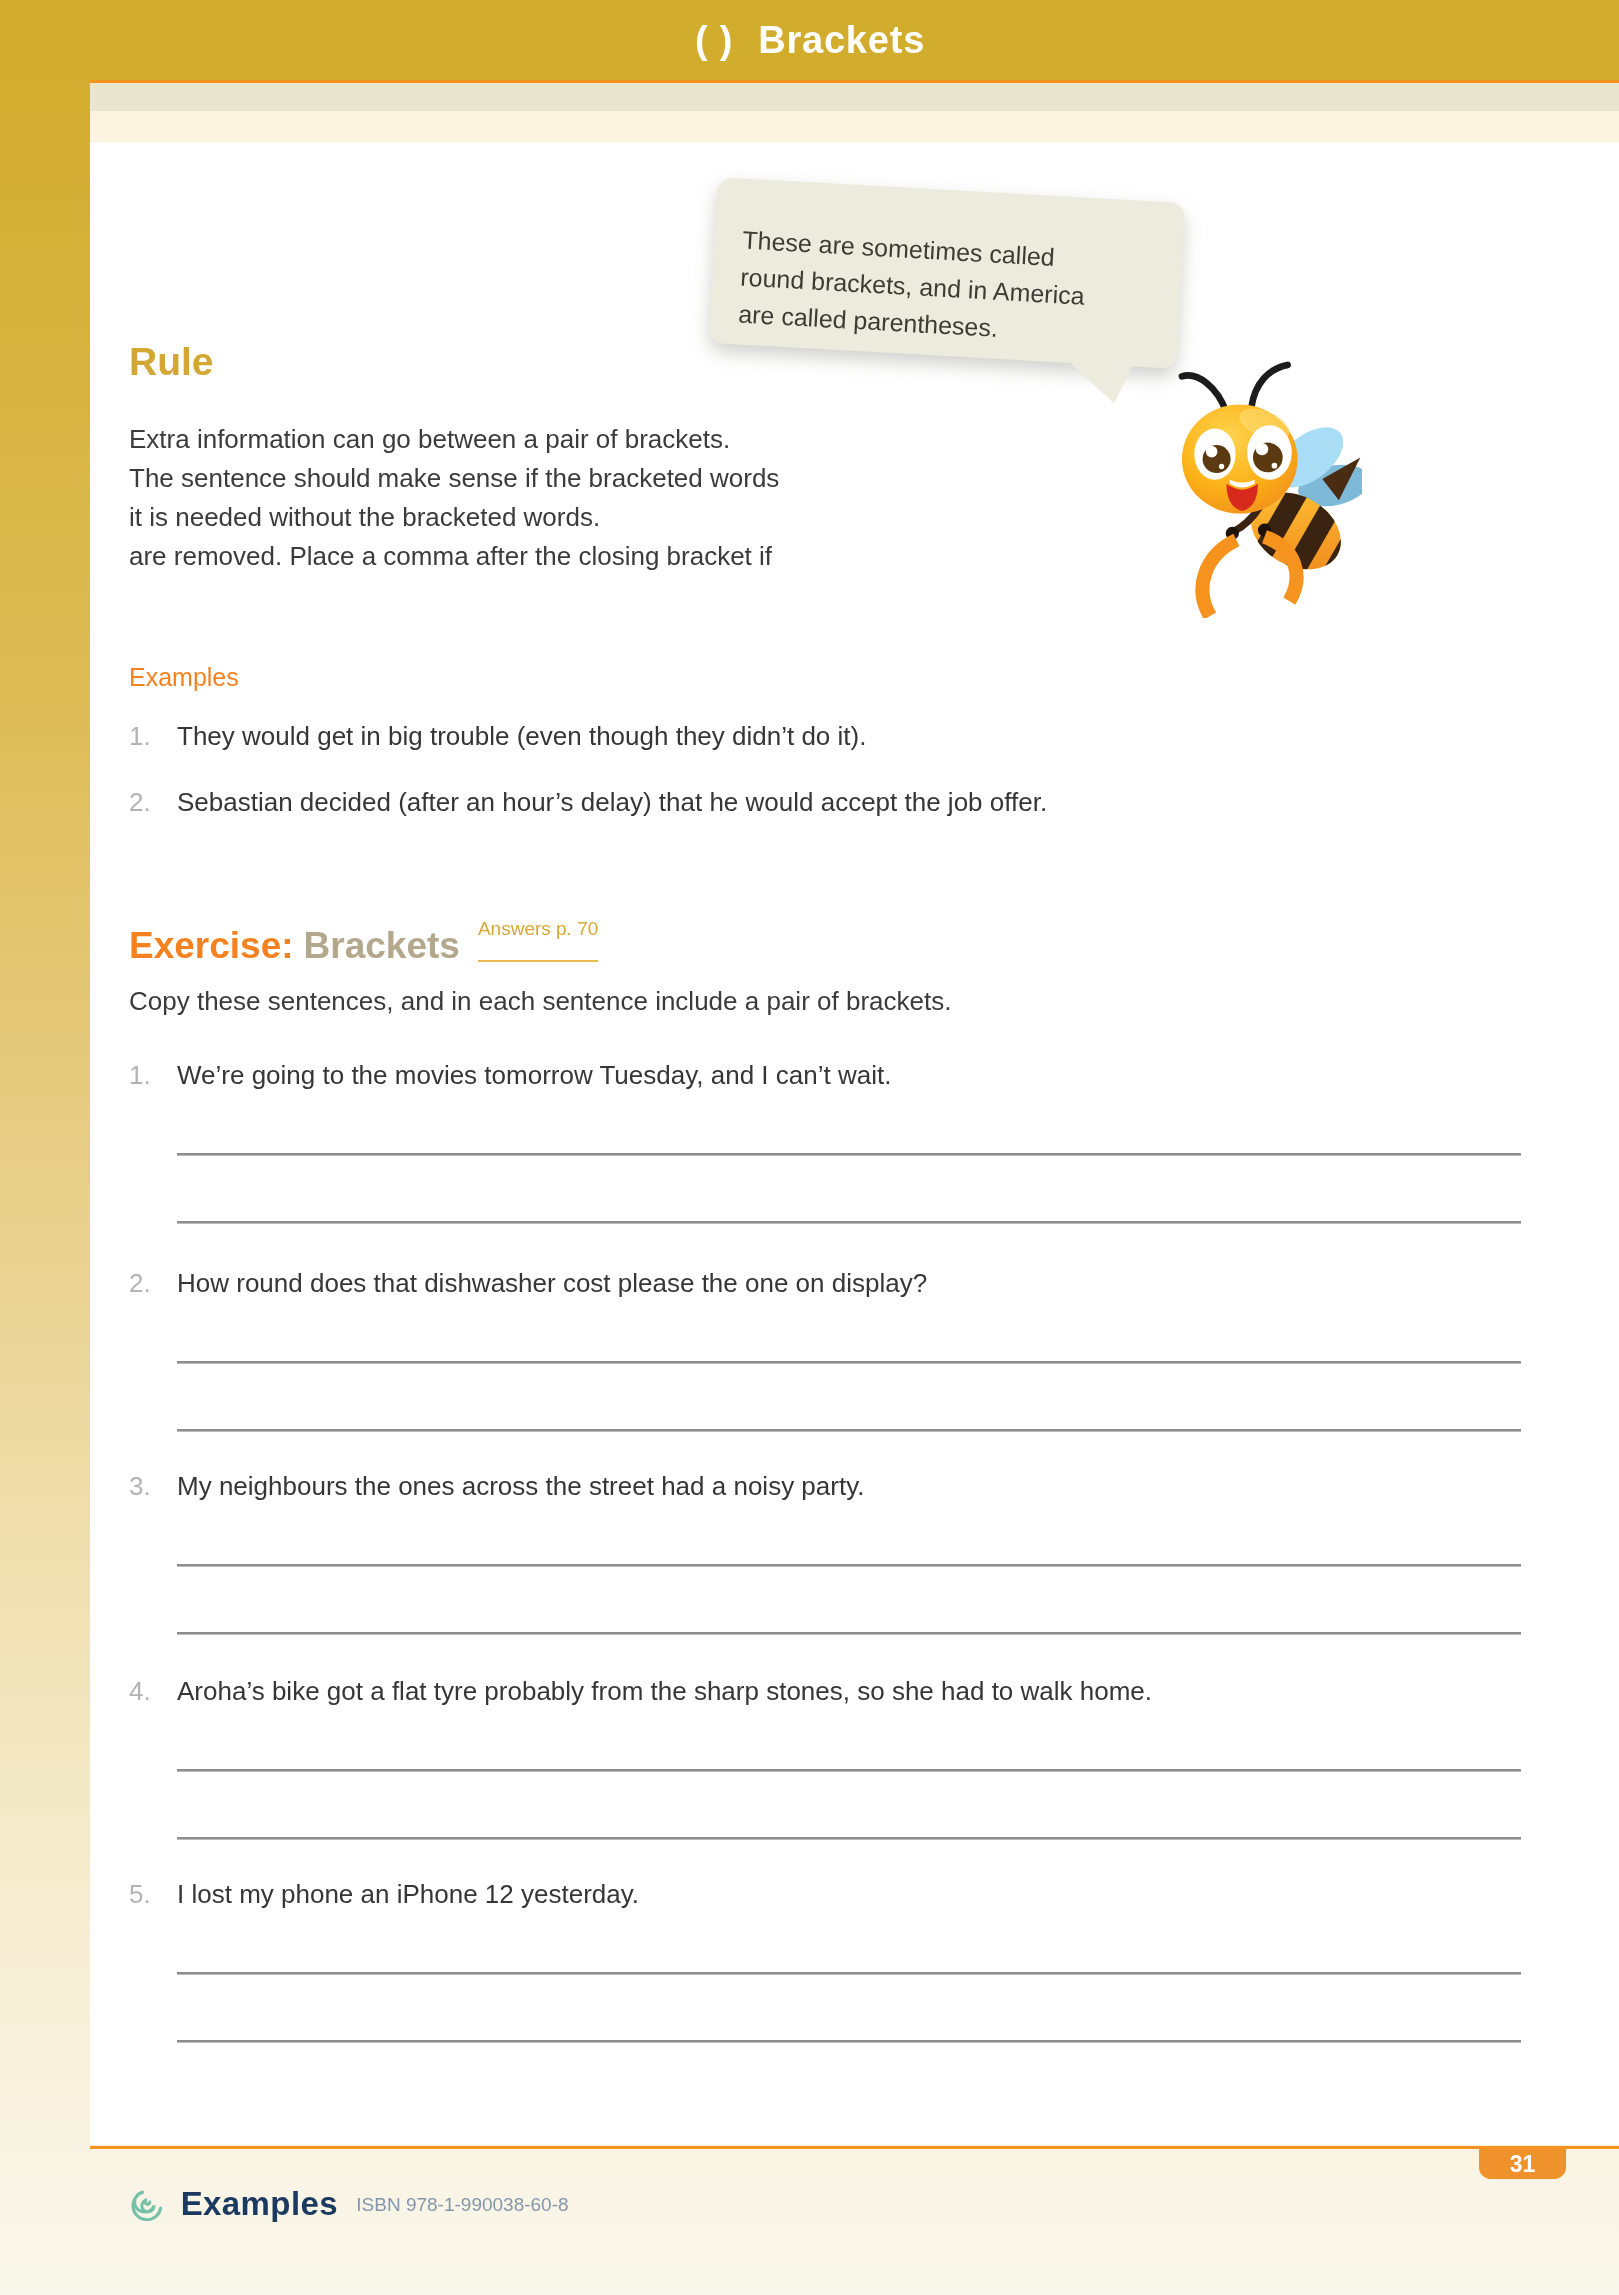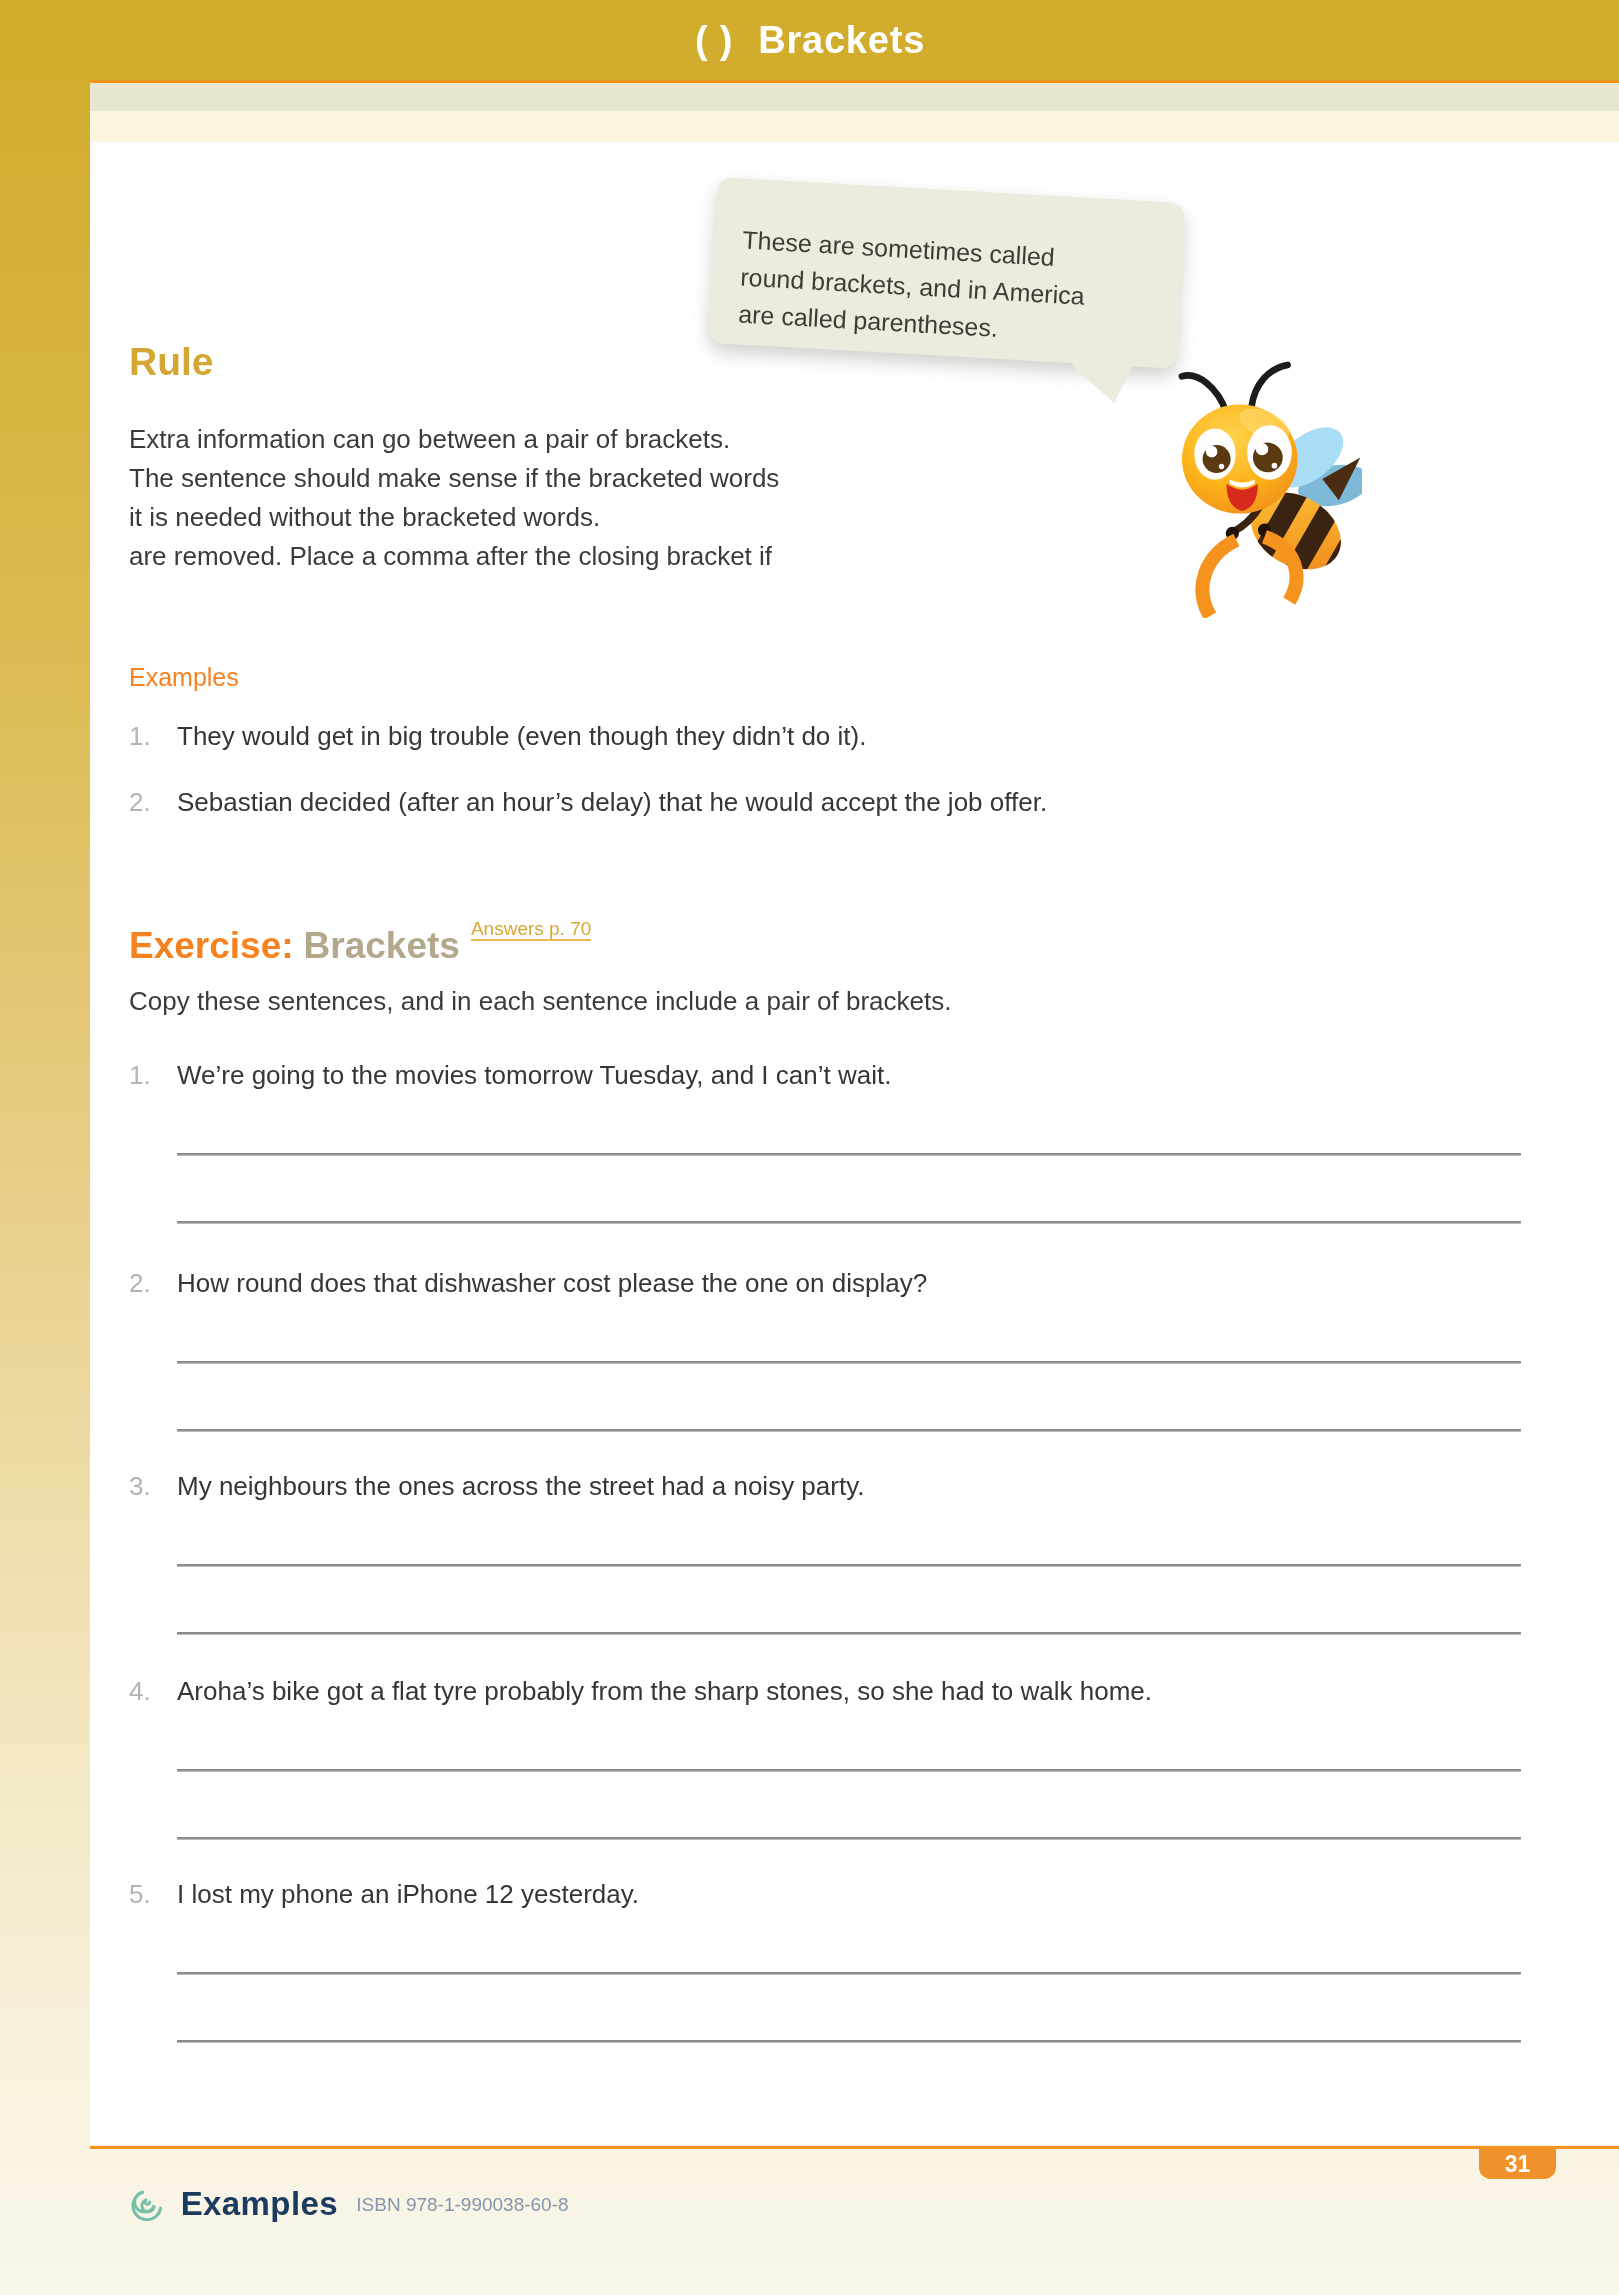--- a/index.html
+++ b/index.html
@@ -42,37 +42,37 @@
   .rule-heading{position:absolute; left:129px; top:340px; font-size:39px; font-weight:bold; color:#D3A733;}
   .rule-body{position:absolute; left:129px; top:420px; font-size:26px; line-height:39px; color:#3B3B3B;}
   .examples-heading{position:absolute; left:129px; top:663px; font-size:25px; font-weight:500; color:#F5821F;}
   .ex-row{position:absolute; left:129px; display:flex; font-size:26px; color:#363636;}
   .ex-num{width:48px; color:#B3B3B3; flex:0 0 48px;}
   
   .exercise-heading{position:absolute; left:129px; top:918px; font-size:37px; font-weight:bold;}
   .exercise-heading .lab{color:#F5821F;}
   .exercise-heading .tit{color:#B3A78C; margin-left:10px;}
   .answers-link{
-    font-size:19px; font-weight:normal; color:#D8A834; margin-left:11px;
-    vertical-align:23px; text-decoration:none; border-bottom:2.5px solid #E6BB4F; padding-bottom:0;
+    font-size:19px; font-weight:normal; color:#D8A834; margin-left:18px;
+    vertical-align:23px; text-decoration:none; border-bottom:2.5px solid #E6BB4F; padding-bottom:21px;
   }
   .instruction{position:absolute; left:129px; top:986px; font-size:26px; color:#3B3B3B;}
   .item{position:absolute; left:129px; width:1392px; height:179px;}
   .item .q{display:flex; font-size:26px; color:#363636;}
   .write-line{
     position:absolute; left:48px; width:1344px; height:3.3px;
     background:linear-gradient(180deg,#8D8D8D 0%, #8D8D8D 55%, #D8D8D8 100%);
   }
   .line-a{top:93px;} .line-b{top:161px;}
   
   .footer-logo{position:absolute; left:127px; top:2181px; display:flex; align-items:center;}
   .brand{font-size:33px; font-weight:600; color:#1B3A5F; margin-left:11.7px; letter-spacing:0.4px;}
   .isbn{font-size:19px; color:#8496AB; margin-left:18.3px; margin-top:3.3px;}
   .page-badge{
-    position:absolute; left:1479px; top:2149px; width:77px; height:30px;
+    position:absolute; left:1479px; top:2149px; width:87px; height:30px;
     background:#F0922B; border-radius:0 0 11.7px 11.7px;
     display:flex; align-items:center; justify-content:center;
     color:#fff; font-size:23px; font-weight:bold;
   }
 </style>
 </head>
 <body>
 
 <div id="page">
 

